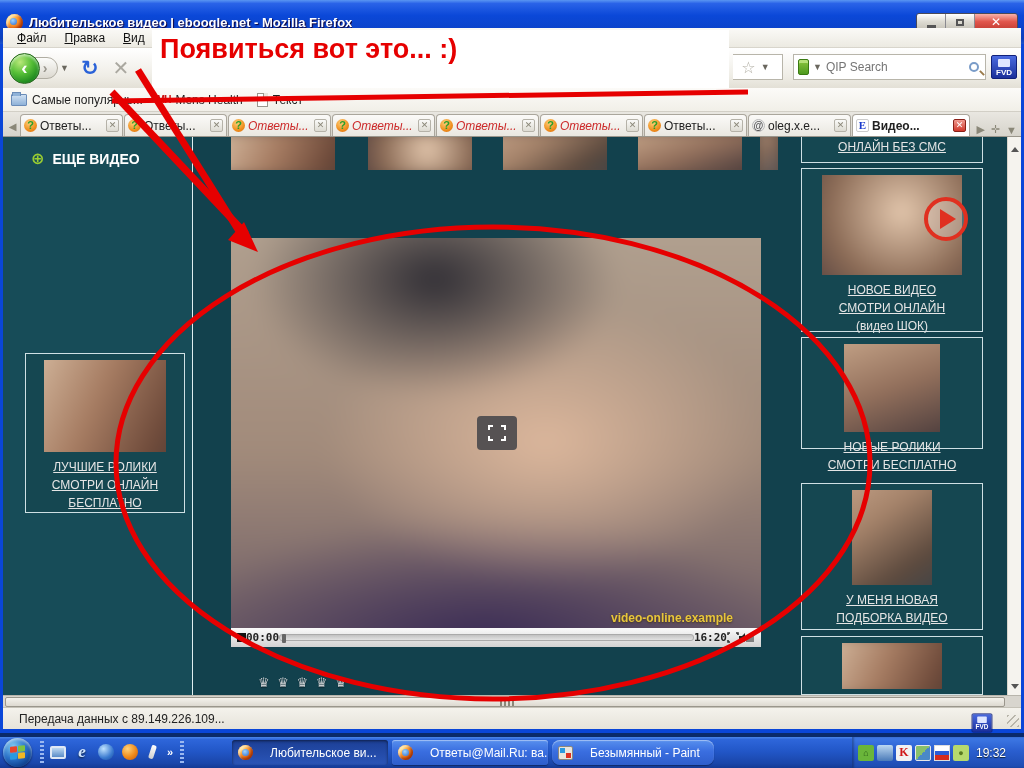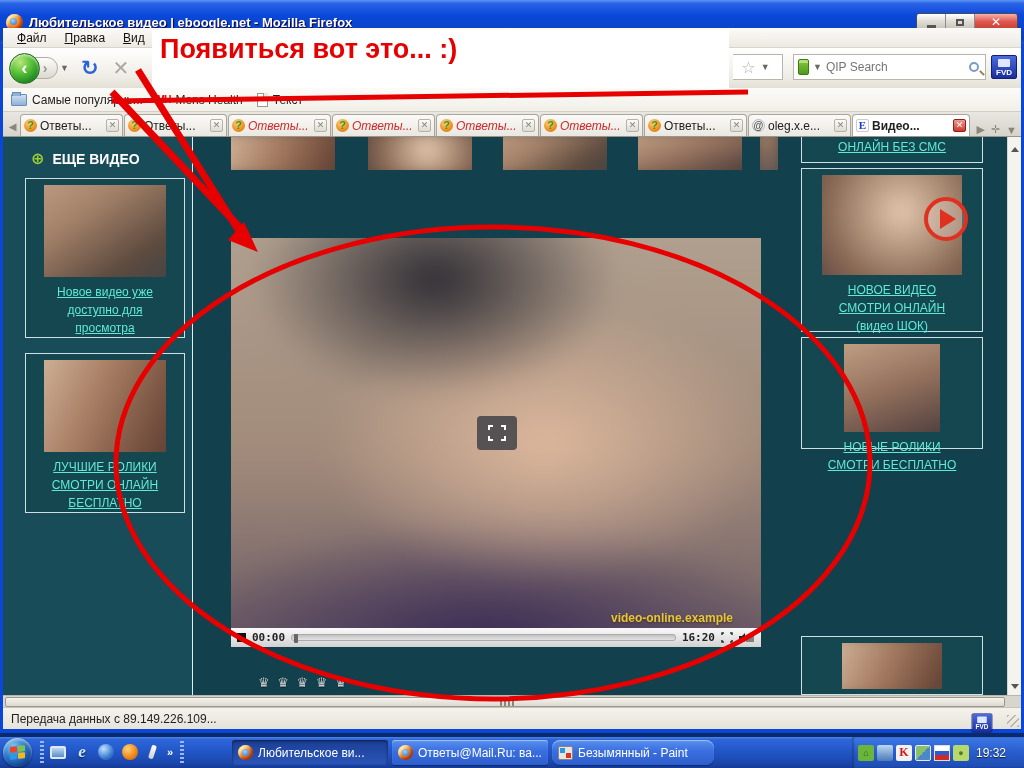--- a/index.html
+++ b/index.html
@@ -90,21 +90,21 @@
   .tclose.red { background:linear-gradient(#f09a90,#d0372a); border-color:#8a2018; color:#fff; }
   .tab-end { margin-left:auto; display:flex; align-items:center; gap:6px; padding-right:4px; color:#8a8778; font-size:11px; }
 
   
   .content { position:absolute; left:0; top:137px; width:1018px; height:558px; background:#12414d; overflow:hidden; }
   .sb-left { position:absolute; left:0; top:0; width:190px; height:100%; background:#174c58; border-right:1px solid #dfeef0; }
   .sb-head { position:absolute; left:28px; top:14px; display:flex; align-items:center; gap:8px; color:#fff; font-weight:bold; font-size:14px; }
   .globe-ic { color:#9acd32; font-size:16px; line-height:1; }
   .adbox { position:absolute; border:1px solid #cfe0e4; background:#154751; padding:6px 4px; text-align:center; }
   .adbox .ph { margin:0 auto 6px auto; }
-  .adlink { display:block; color:#5eead4; font-size:12px; line-height:18px; text-decoration:underline;text-align:center; }
+  .adlink { display:block; color:#e5e5e5; font-size:12px; line-height:18px; text-decoration:underline;text-align:center; }
   .adlink.up { text-transform:uppercase; }
   .ph { position:relative; overflow:hidden; background:#5a4a40; }
   .ph::before { content:""; position:absolute; inset:-18%; filter:blur(7px); }
   .phA::before { background:linear-gradient(145deg,#c7a58c 0%,#a5836a 35%,#5d4a3e 70%,#36424b 100%); }
   .phB::before { background:linear-gradient(115deg,#dcc3a9 0%,#a67c62 45%,#6e4a3a 80%,#4a3a35 100%); }
   .phC::before { background:radial-gradient(circle at 55% 40%, #e3c7ad 0%, #8a6a55 55%, #433439 100%); }
   .phD::before { background:linear-gradient(160deg,#cfae91 0%,#93705c 50%,#3d3236 100%); }
   .phE::before { background:linear-gradient(135deg,#b99c85 0%,#8a6c59 40%,#52565e 100%); }
 
   .main-thumbs .ph { position:absolute; top:0; height:33px; width:104px; }
@@ -116,21 +116,21 @@
   .vid::before { content:""; position:absolute; inset:-8%; filter:blur(13px);
     background:
       radial-gradient(ellipse 48% 42% at 40% 16%, #2e2c33 0%, rgba(46,44,51,0) 62%),
       radial-gradient(ellipse 55% 48% at 58% 52%, #dcb79c 0%, rgba(220,183,156,0) 66%),
       radial-gradient(ellipse 72% 38% at 48% 96%, #3a2b55 0%, rgba(58,43,85,0) 72%),
       linear-gradient(180deg,#b2a291 0%,#a18a7a 55%,#6a5a64 100%); }
   .fs-center { position:absolute; left:246px; top:178px; width:40px; height:34px; background:rgba(70,70,74,.88);
     border-radius:4px; display:flex; align-items:center; justify-content:center; }
   .watermark { position:absolute; right:28px; bottom:22px; color:#e8c63a; font-size:12px; font-weight:bold; text-shadow:0 1px 2px #432; }
   .vctrl { position:absolute; left:0; bottom:0; width:530px; height:19px; background:linear-gradient(#fafafa,#d2d2d2);
-    display:flex; align-items:center; gap:6px; padding:0 6px; font-size:11px; font-weight:bold; color:#222;
+    display:flex; align-items:center; padding:0 6px; font-size:11px; font-weight:bold; color:#222;
     font-family:"DejaVu Sans Mono","Liberation Mono",monospace; }
   .vplay { width:9px; height:9px; background:#111; }
   .vtrack { flex:1; height:7px; background:linear-gradient(#c2c2c2,#e2e2e2); border:1px solid #aaa; border-radius:3px; position:relative; }
   .vthumb { position:absolute; left:2px; top:-1px; width:4px; height:9px; background:#666; border-radius:1px; }
   .vfs, .vvol { display:flex; align-items:center; }
 
   
   .sb-right { position:absolute; left:795px; top:0; width:205px; height:100%; }
   .sb-right .adbox { left:3px; width:182px; }
   .playring { position:absolute; right:14px; top:28px; width:44px; height:44px; border:4px solid #e03020; border-radius:50%;
@@ -143,21 +143,21 @@
   .vs-up { top:10px; border-bottom:5px solid #555; }
   .vs-down { bottom:6px; border-top:5px solid #555; }
   .hscroll { position:absolute; left:0; top:695px; width:1018px; height:12px; background:#d8d5ce; border-top:1px solid #b8b5ac; }
   .hthumb { position:absolute; left:2px; top:1px; width:1000px; height:10px; background:linear-gradient(#f4f2ec,#ddd9d0);
     border:1px solid #9a968c; border-radius:2px; }
   .hgrip { position:absolute; left:494px; top:2px; width:16px; height:6px;
     background:repeating-linear-gradient(90deg,#8a8778 0 2px,transparent 2px 4px); }
 
   
   .statusbar { position:absolute; left:0; top:707px; width:1018px; height:22px; background:linear-gradient(#f4f2ec,#e6e3da);
-    border-top:1px solid #c5c2b8; display:flex; align-items:center; font-size:12px; color:#222; padding:0 8px;text-align:right; }
+    border-top:1px solid #c5c2b8; display:flex; align-items:center; font-size:12px; color:#222; padding:0 16px;text-align:right; }
   .fvd-status { position:absolute; right:26px; top:3px; transform:scale(.8); }
   .grip { position:absolute; right:2px; bottom:2px; width:12px; height:12px;
     background:repeating-linear-gradient(135deg,#b8b5aa 0 2px,transparent 2px 5px); }
 
   
   .desktop-strip { position:absolute; left:0; top:733px; width:1024px; height:5px; background:#0a2a6a; }
   .taskbar { position:absolute; left:0; top:737px; width:1024px; height:31px;
     background:linear-gradient(180deg,#4a86ea 0%,#2e66da 8%,#2257c8 45%,#1a46aa 85%,#143a94 100%);
     display:flex; align-items:center; }
   .orb { position:absolute; left:3px; top:1px; width:29px; height:29px; border-radius:50%;
@@ -168,21 +168,21 @@
   .flag b:nth-child(3){background:#2a9ae0;} .flag b:nth-child(4){background:#f2b822;}
   .flag b { border-radius:1px; }
   .ql { position:absolute; top:5px; display:flex; align-items:center; justify-content:center; width:20px; height:20px; }
   .ql-desktop { left:48px; } .ql-ie { left:72px; } .ql-globe { left:96px; } .ql-ff { left:120px; } .ql-brush { left:142px; } .ql-more { left:160px; color:#fff; font-size:11px; font-weight:bold; }
   .ic-monitor { width:16px; height:13px; background:linear-gradient(#bcd8f2,#5a8cc8); border:2px solid #dfe8f5; border-radius:2px; }
   .ic-e { color:#cfe4ff; font-size:17px; font-weight:bold; font-family:"Liberation Serif",serif; font-style:italic; text-shadow:0 1px 2px #123; }
   .ic-globe { width:16px; height:16px; border-radius:50%; background:radial-gradient(circle at 35% 30%, #bfe2ff, #3a7ad0 60%, #1a4a9a); }
   .ic-ffsm { width:16px; height:16px; border-radius:50%; background:radial-gradient(circle at 35% 30%, #ffd27a, #f08a1a 55%, #c05510); }
   .ic-brush { width:5px; height:14px; background:linear-gradient(#fff,#cfcfcf); transform:rotate(18deg); border-radius:2px; }
   .tsep { width:4px; height:24px; margin:0 2px; background:repeating-linear-gradient(180deg,#9ab8f0 0 2px,transparent 2px 4px); }
-  .taskbtn { position:absolute; top:3px; height:25px; width:156px; border-radius:3px; display:flex; align-items:center; gap:5px;
+  .taskbtn { position:absolute; top:3px; height:25px; width:156px; border-radius:3px; display:flex; align-items:center; gap:17px;
     padding:0 6px; font-size:12px; color:#fff; background:linear-gradient(#5890ee,#3a6ee0 45%,#2e5ecc);
     box-shadow:inset 0 1px 1px rgba(255,255,255,.45), 0 1px 1px rgba(0,0,0,.35); white-space:nowrap; overflow:hidden; }
   .taskbtn.pressed { background:linear-gradient(#1c3f96,#2a55b8); box-shadow:inset 0 1px 3px rgba(0,0,0,.55); }
   .tb1 { left:232px; } .tb2 { left:392px; } .tb3 { left:552px; width:162px;border-radius:8px; }
   .ic-paint { width:15px; height:14px; background:#e8e6de; border:1px solid #8a887e; border-radius:2px; position:relative; }
   .ic-paint::before { content:""; position:absolute; left:1px; top:1px; width:5px; height:5px; background:#2a9ae0; }
   .ic-paint::after { content:""; position:absolute; right:1px; bottom:1px; width:5px; height:5px; background:#e03020; }
   .tray { position:absolute; right:0; top:0; height:31px; width:172px; display:flex; align-items:center; gap:3px; padding-left:6px;
     background:linear-gradient(180deg,#3f7ae6 0%,#2a5ecf 45%,#1d4bb0 100%); box-shadow:inset 2px 0 2px rgba(0,0,0,.25); }
   .tico { width:16px; height:16px; border-radius:2px; display:flex; align-items:center; justify-content:center; font-size:9px; font-weight:bold; }
@@ -333,26 +333,20 @@
     </span>
   </div>
 
   <div class="content">
 
     <div class="sb-left">
       <div class="sb-head">
         <span class="globe-ic">⊕</span>
         <span>ЕЩЕ ВИДЕО</span>
       </div>
-      <div class="adbox" style="left:22px; top:41px; width:160px; height:160px;">
-        <div class="ph phA" style="width:122px; height:92px;"></div>
-        <a class="adlink">Новое видео уже</a>
-        <a class="adlink">доступно для</a>
-        <a class="adlink">просмотра</a>
-      </div>
       <div class="adbox" style="left:22px; top:216px; width:160px; height:160px;">
         <div class="ph phB" style="width:122px; height:92px;"></div>
         <a class="adlink up">ЛУЧШИЕ РОЛИКИ</a>
         <a class="adlink up">СМОТРИ ОНЛАЙН</a>
         <a class="adlink up">БЕСПЛАТНО</a>
       </div>
     </div>
 
     <div class="main-thumbs">
       <div class="ph phB" style="left:228px;"></div>
@@ -417,20 +411,25 @@
         <span class="playring"></span>
         <a class="adlink up">НОВОЕ ВИДЕО</a>
         <a class="adlink up">СМОТРИ ОНЛАЙН</a>
         <a class="adlink">(видео ШОК)</a>
       </div>
       <div class="adbox" style="top:200px; height:112px;">
         <div class="ph phD" style="width:96px; height:88px;"></div>
         <a class="adlink up">НОВЫЕ РОЛИКИ</a>
         <a class="adlink up">СМОТРИ БЕСПЛАТНО</a>
       </div>
+      <div class="adbox" style="top:346px; height:147px;">
+        <div class="ph phA" style="width:80px; height:95px;"></div>
+        <a class="adlink up">У МЕНЯ НОВАЯ</a>
+        <a class="adlink up">ПОДБОРКА ВИДЕО</a>
+      </div>
       <div class="adbox" style="top:499px; height:59px;">
         <div class="ph phB" style="width:100px; height:46px; margin-bottom:0;"></div>
       </div>
     </div>
   </div>
 
   <div class="vscroll">
     <span class="vs-arrow vs-up"></span>
     <span class="vs-arrow vs-down"></span>
   </div>

